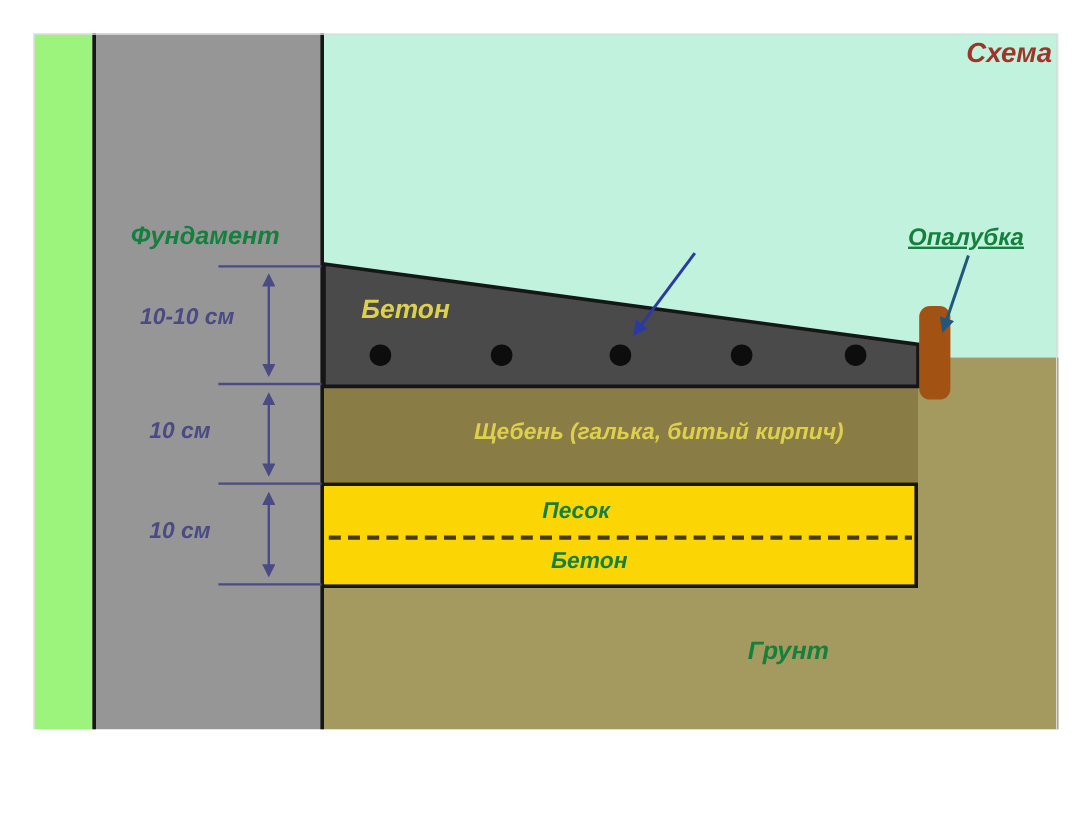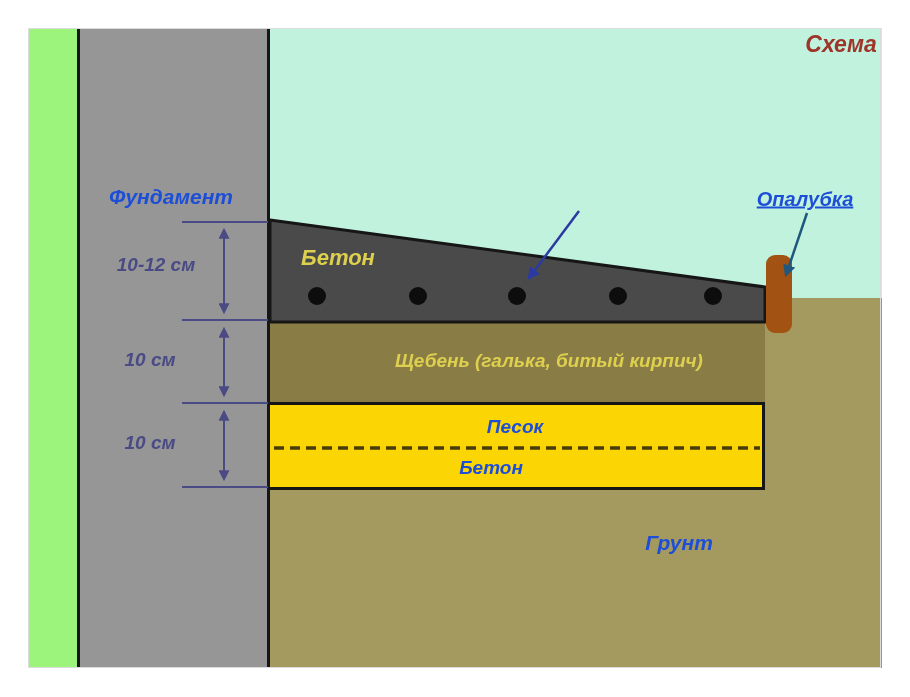--- a/index.html
+++ b/index.html
@@ -1,43 +1,43 @@
 <!DOCTYPE html>
 <html style="--green-strip: #9cf47d; --foundation-gray: #969696; --sky: #c0f2dd; --concrete: #4a4a4a; --gravel: #8a7c45; --sand-clay-yellow: #fbd604; --soil: #a49a5f; --formwork-brown: #a25212; --outline-black: #161616; --dimension-blue: #4a4a85; --scheme-red: #9e352b; --label-yellow: #ddd04f; --arrow-blue: #2b3aa3; --arrow-teal: #20577d; --dash-dark: #4a3c08; --rebar-dot: #0d0d0d;"><head>
 <meta charset="utf-8">
 <style>
   html,body{margin:0;padding:0;background:#ffffff;}
   #canvas{
-    position:relative;width:910px;height:697px;background:#ffffff;overflow:hidden;
+    position:relative;width:910px;height:608px;background:#ffffff;overflow:hidden;
     font-family:"Liberation Sans", sans-serif;
   }
   .abs{position:absolute;}
   #content-frame{left:28px;top:28px;width:853px;height:640px;border:1px solid #dcdcdc;box-sizing:border-box;}
   #green-strip{left:28px;top:28px;width:49px;height:640px;background:var(--green-strip);}
   #foundation-wall{left:77px;top:28px;width:193px;height:640px;background:var(--foundation-gray);
     border-left:3px solid var(--outline-black);border-right:3px solid var(--outline-black);box-sizing:border-box;}
   #sky{left:270px;top:28px;width:612px;height:640px;background:var(--sky);}
   #soil-right{left:765px;top:298px;width:117px;height:370px;background:var(--soil);}
   #soil-bottom{left:270px;top:490px;width:495px;height:178px;background:var(--soil);}
   #gravel-layer{left:270px;top:318px;width:495px;height:87px;background:var(--gravel);}
   #sand-clay-layer{left:267px;top:402px;width:498px;height:88px;background:var(--sand-clay-yellow);
     border:3px solid var(--outline-black);box-sizing:border-box;}
   svg.overlay{position:absolute;left:0;top:0;pointer-events:none;}
   .lbl{position:absolute;transform:translate(-50%,-50%);white-space:nowrap;
-    font-weight:bold;font-style:italic;color:#1d4ed8;}
+    font-weight:bold;font-style:italic;color:#15803d;}
   #scheme-title{left:841px;top:44px;font-size:23px;color:var(--scheme-red);}
   #foundation-label{left:171px;top:197px;font-size:21px;}
   #dim-label-0{left:156px;top:265px;font-size:19px;color:var(--dimension-blue);}
   #dim-label-1{left:150px;top:360px;font-size:19px;color:var(--dimension-blue);}
   #dim-label-2{left:150px;top:443px;font-size:19px;color:var(--dimension-blue);}
   #concrete-label{left:338px;top:258px;font-size:22px;color:var(--label-yellow);text-align:right;}
   #gravel-label{left:511px;top:361px;font-size:19px;color:var(--label-yellow);margin-left:38px;}
-  #sand-label{left:515px;top:427px;font-size:19px;}
+  #sand-label{left:480px;top:427px;font-size:19px;}
   #clay-label{left:491px;top:468px;font-size:19px;}
-  #soil-label{left:657px;top:543px;font-size:21px;margin-left:22px;}
+  #soil-label{left:657px;top:543px;font-size:21px;}
   #rebar-mesh-label{left:593px;top:199px;font-size:20px;}
   #formwork-label{left:805px;top:199px;font-size:20px;text-decoration:underline;}
 </style>
 </head>
 <body>
 
 <div id="canvas">
 
   <div class="abs" id="sky"></div>
   <div class="abs" id="soil-right"></div>
@@ -87,21 +87,21 @@
       <line x1="224" y1="329" x2="224" y2="395" marker-start="url(#ah-dim)" marker-end="url(#ah-dim)"></line>
       <line x1="224" y1="412" x2="224" y2="479" marker-start="url(#ah-dim)" marker-end="url(#ah-dim)"></line>
     </g>
 
     <line x1="579" y1="211" x2="529" y2="278" stroke="var(--arrow-blue)" stroke-width="2.5" marker-end="url(#ah-blue)"></line>
     <line x1="807" y1="213" x2="786" y2="275" stroke="var(--arrow-teal)" stroke-width="2.5" marker-end="url(#ah-teal)"></line>
   </svg>
 
   <div class="lbl" id="scheme-title">Схема</div>
   <div class="lbl" id="foundation-label">Фундамент</div>
-  <div class="lbl" id="dim-label-0">10-12 см</div>
+  <div class="lbl" id="dim-label-0">10-10 см</div>
   <div class="lbl" id="dim-label-1">10 см</div>
   <div class="lbl" id="dim-label-2">10 см</div>
   <div class="lbl" id="concrete-label">Бетон</div>
   <div class="lbl" id="gravel-label">Щебень (галька, битый кирпич)</div>
   <div class="lbl" id="sand-label">Песок</div>
   <div class="lbl" id="clay-label">Бетон</div>
   <div class="lbl" id="soil-label">Грунт</div>
   <div class="lbl" id="formwork-label">Опалубка</div>
 
 </div>

